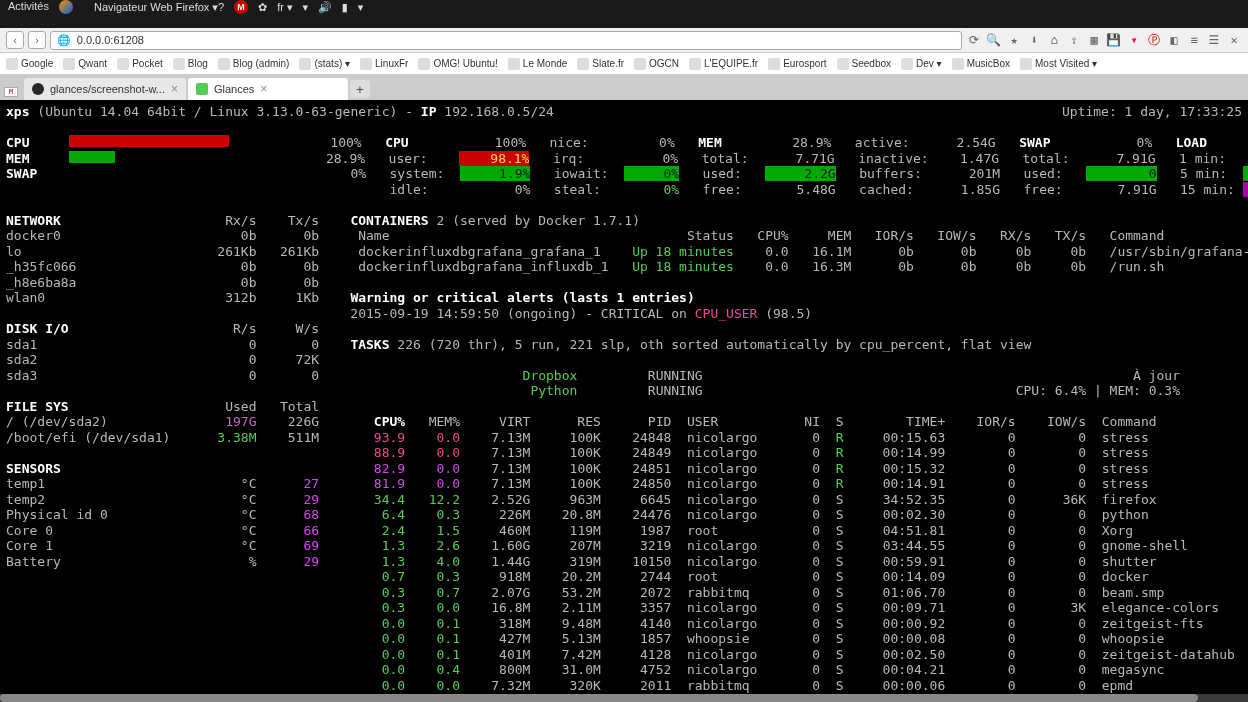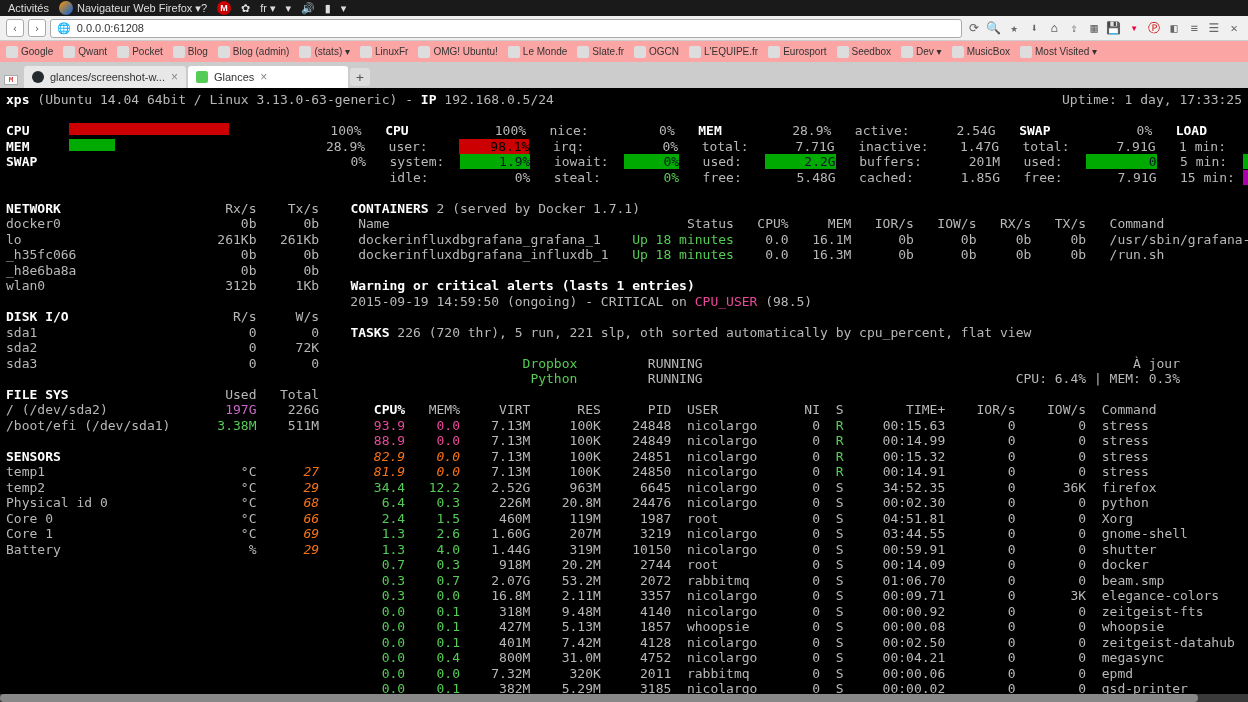--- a/index.html
+++ b/index.html
@@ -1,44 +1,44 @@
 <!DOCTYPE html>
 <html><head>
 <meta charset="utf-8">
 <style>
 * { margin: 0; padding: 0; box-sizing: border-box; }
 body { width: 1248px; height: 702px; background: #000; font-family: monospace; font-size: 12px; color: #ccc; overflow: hidden; }
-.topbar { background: #1a1a1a; height: 16px; display: flex; align-items: center; padding: 0 8px; color: #ddd; font-family: sans-serif; font-size: 11px; }
+.topbar { background: #1a1a1a; height: 28px; display: flex; align-items: flex-start; padding: 0 8px; color: #ddd; font-family: sans-serif; font-size: 11px; }
 .topbar .center { flex: 1; text-align: center; }
 .topbar .right { display: flex; gap: 10px; align-items: center; }
-.topbar .ff { display: flex; align-items: center; gap: 4px; }
+.topbar .ff { display: flex; align-items: center; gap: 21px; }
 .ff-icon { width: 14px; height: 14px; background: linear-gradient(135deg,#ff9500,#0060df); border-radius: 50%; }
 .m-icon { width: 14px; height: 14px; background: #c00; border-radius: 50%; display: inline-flex; align-items: center; justify-content: center; color: #fff; font-weight: bold; font-size: 9px; }
 .navbar { background: #f0f0f0; height: 25px; display: flex; align-items: center; padding: 0 6px; gap: 4px; border-bottom: 1px solid #ccc; }
 .navbtn { width: 18px; height: 18px; border: 1px solid #aaa; background: #fff; border-radius: 3px; display: flex; align-items: center; justify-content: center; font-size: 10px; color: #555; }
 .urlbar { flex: 1; height: 19px; background: #fff; border: 1px solid #aaa; border-radius: 3px; padding: 0 6px; display: flex; align-items: center; font-size: 11px; color: #333; font-family: sans-serif; }
 .navicons { display: flex; gap: 4px; align-items: center; font-size: 12px; color: #666; }
 .navicons span { width: 16px; text-align: center; }
-.bookmarks { background: #fca5a5; height: 22px; display: flex; align-items: center; padding: 0 6px; gap: 10px; font-family: sans-serif; font-size: 10px; color: #333; border-bottom: 1px solid #ccc; overflow: hidden; white-space: nowrap; }
+.bookmarks { background: #ffffff; height: 22px; display: flex; align-items: center; padding: 0 6px; gap: 10px; font-family: sans-serif; font-size: 10px; color: #333; border-bottom: 1px solid #ccc; overflow: hidden; white-space: nowrap; }
 .bookmarks .bm { display: flex; align-items: center; gap: 3px; }
 .bm-icon { width: 12px; height: 12px; background: #ddd; border-radius: 2px; display: inline-block; }
 .tabs { background: #ccc; height: 25px; display: flex; align-items: flex-end; padding-left: 4px; gap: 2px; }
 .tab { height: 22px; padding: 0 8px; background: #e8e8e8; border-radius: 3px 3px 0 0; display: flex; align-items: center; gap: 6px; font-family: sans-serif; font-size: 11px; color: #333; min-width: 160px; }
 .tab.active { background: #ffffff; }
 .tab .x { color: #888; font-size: 12px; }
 .tab .fav { width: 12px; height: 12px; }
 .newtab { width: 20px; height: 18px; background: #ddd; border-radius: 3px; display: flex; align-items: center; justify-content: center; font-size: 13px; color: #555; margin-bottom: 2px; }
 .term { background: #000; padding: 4px 6px; font-family: "DejaVu Sans Mono", monospace; font-size: 13px; line-height: 15.5px; white-space: pre; color: #b8b8b8; }
 .b { font-weight: bold; }
 .w { color: #fff; margin-top: 24px; }
 .gr { color: #5c5; }
 .rd { color: #ec4899; }
-.bl { color: #f97316; font-style: italic; }
+.bl { color: #d946ef; }
 .mg { color: #c6c; }
-.bg-r { background: #c00; color: #000000; }
+.bg-r { background: #c00; color: #fde047; }
 .bg-g { background: #0a0; color: #0f172a; }
 .bg-m { background: #a0a; color: #fff; }
 .bar-r { background: #c00; display: inline-block; height: 12px; }
 .bar-g { background: #0a0; display: inline-block; height: 12px; }
 .scrollbar { position: absolute; bottom: 0; left: 0; right: 0; height: 8px; background: #3a3a3a; }
 .scrollthumb { height: 100%; background: #888; width: 96%; border-radius: 4px; }
 </style>
 </head>
 <body>
 

